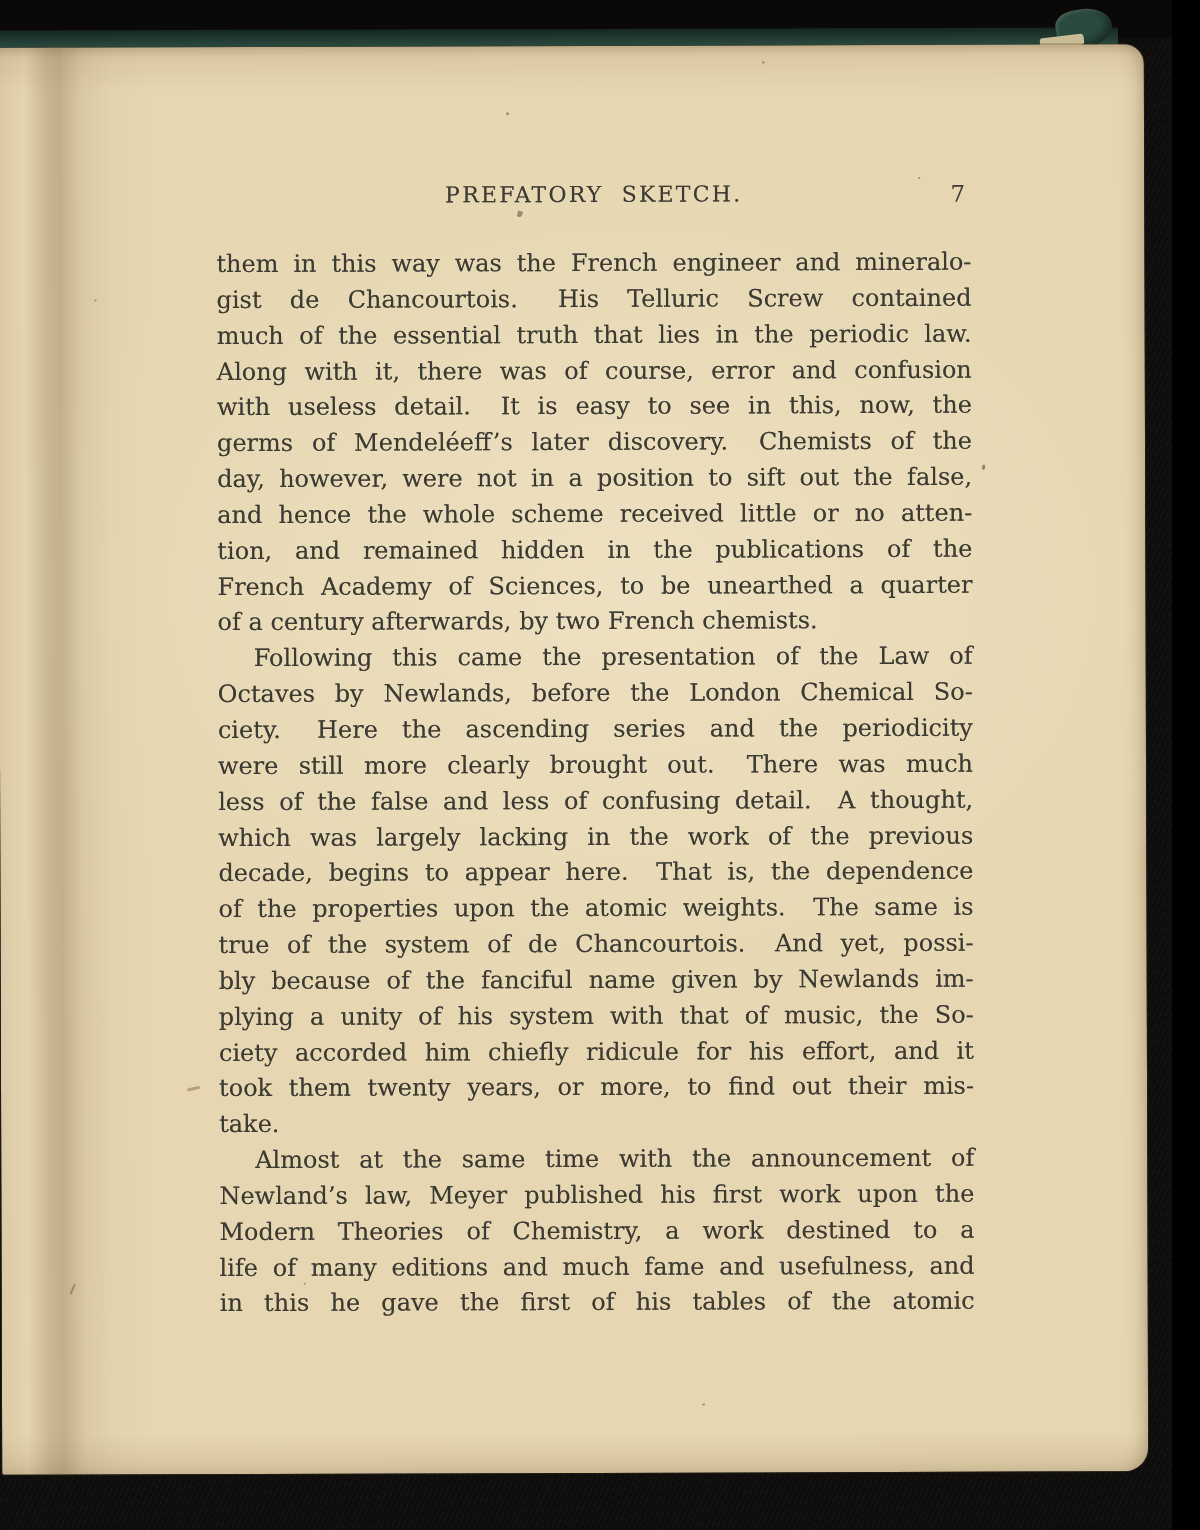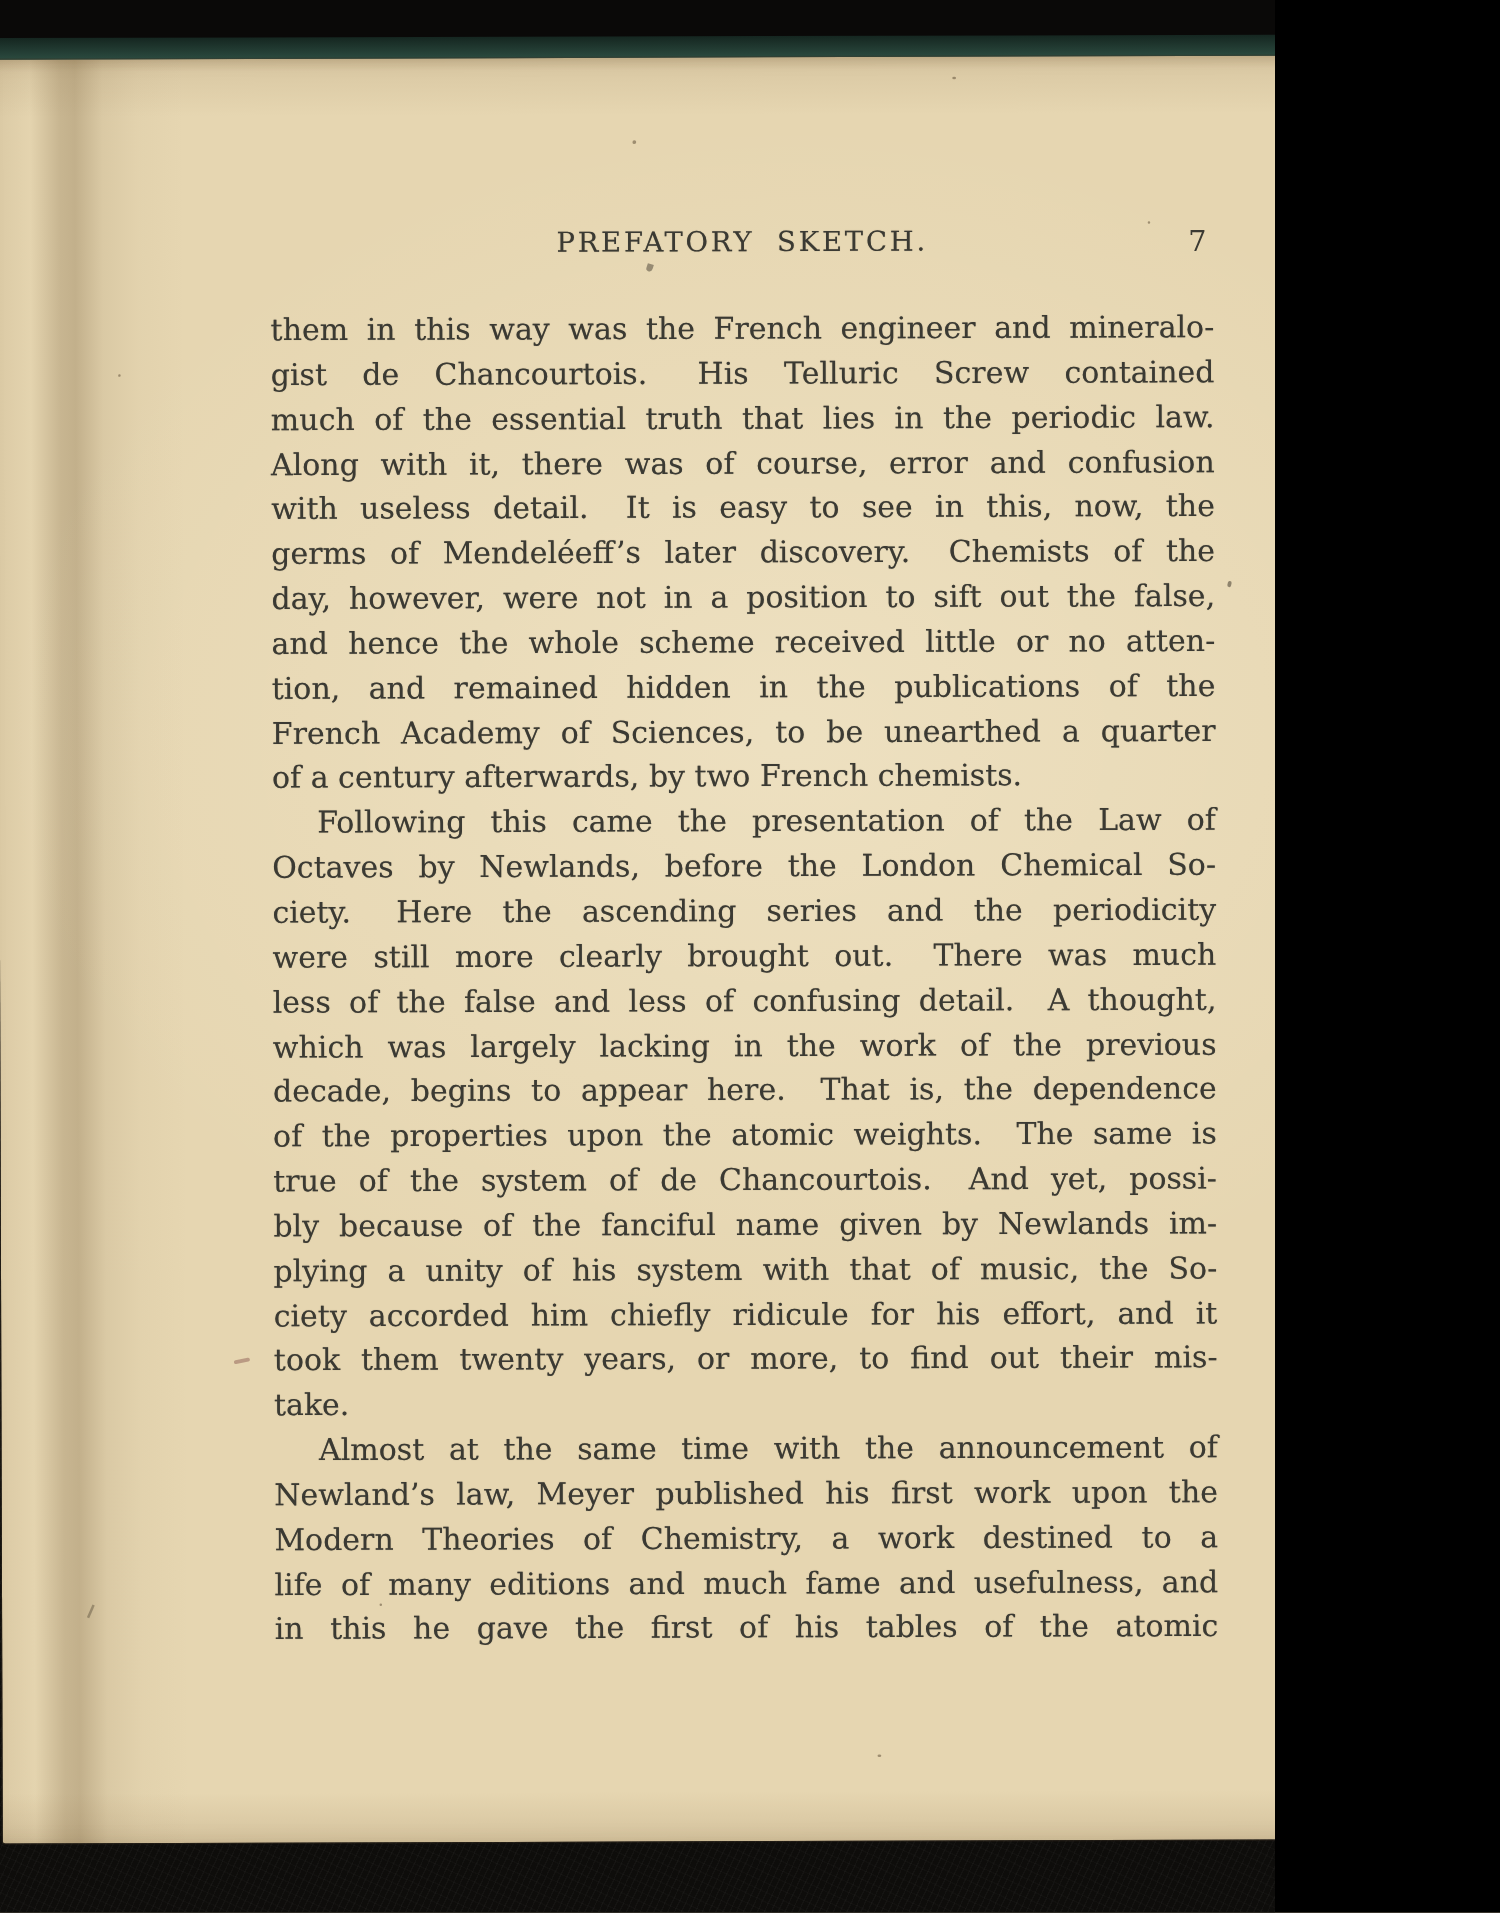--- a/index.html
+++ b/index.html
@@ -1,18 +1,18 @@
 <!DOCTYPE html>
 <html style="--paper: #e6d6b1; --ink: #3b3a33; --bg: #0e0d0b; --cover: #2b4a3f;"><head>
 <meta charset="utf-8">
 <style>
   html, body { margin: 0; padding: 0; background: #000; }
   .scene {
     position: relative;
-    width: 1020px;
+    width: 1172px;
     height: 1530px;
     overflow: hidden;
     background-color: var(--bg, #0e0d0b);
     background-image:
       repeating-linear-gradient(115deg, rgba(255,255,255,0.028) 0 1px, rgba(0,0,0,0) 1px 5px),
       repeating-linear-gradient(25deg, rgba(255,255,255,0.016) 0 1px, rgba(0,0,0,0) 1px 7px);
     font-family: "DejaVu Serif", "Liberation Serif", serif;
   }
   .top-band {
     position: absolute; left: 0; top: 0; width: 100%; height: 38px;

